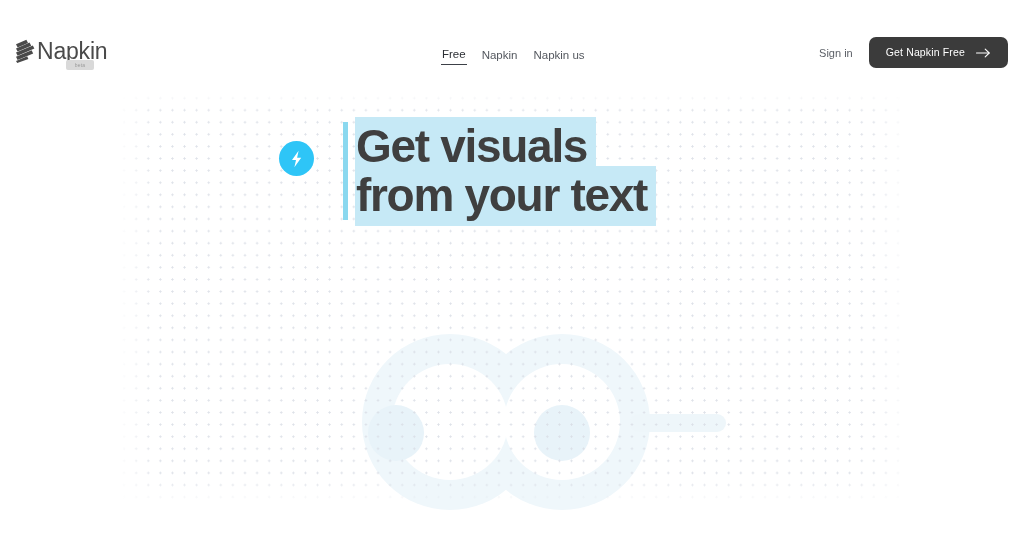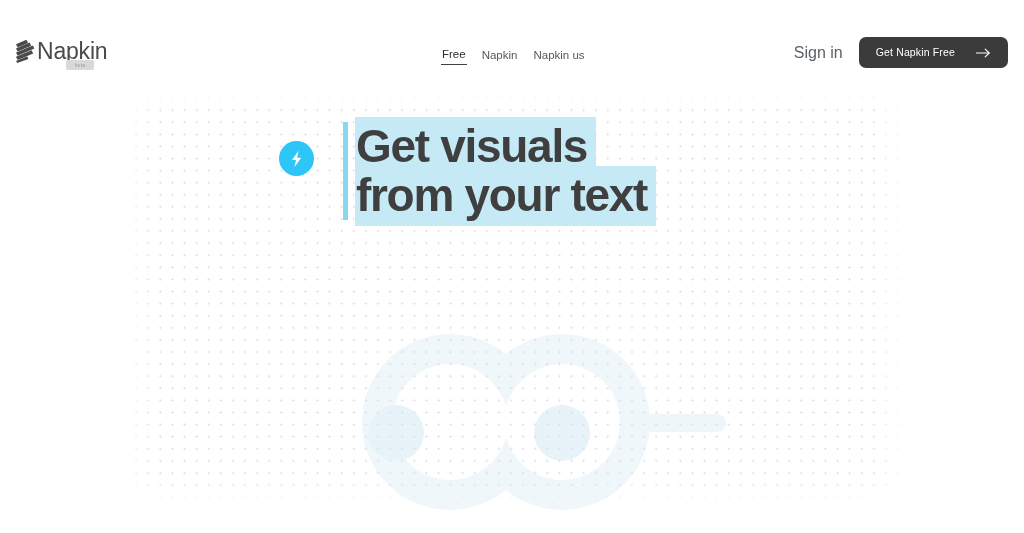--- a/index.html
+++ b/index.html
@@ -138,30 +138,30 @@
 
   .actions {
     position: absolute;
     right: 16px;
     top: 37px;
     display: flex;
     align-items: center;
     gap: 16px;
   }
   .signin-link {
-    font-size: 16px;
+    font-size: 11px;
     line-height: 16px;
     color: #5b5f66;
     text-decoration: none;
     white-space: nowrap;
   }
   .cta-button {
     display: inline-flex;
     align-items: center;
-    gap: 21px;
+    gap: 11px;
     height: 31px;
     padding: 0 17px;
     border: none;
     border-radius: 7px;
     background: #3b3b3b;
     color: #ffffff;
     font-family: "Liberation Sans", sans-serif;
     font-size: 10.5px;
     line-height: 31px;
     letter-spacing: 0.15px;

